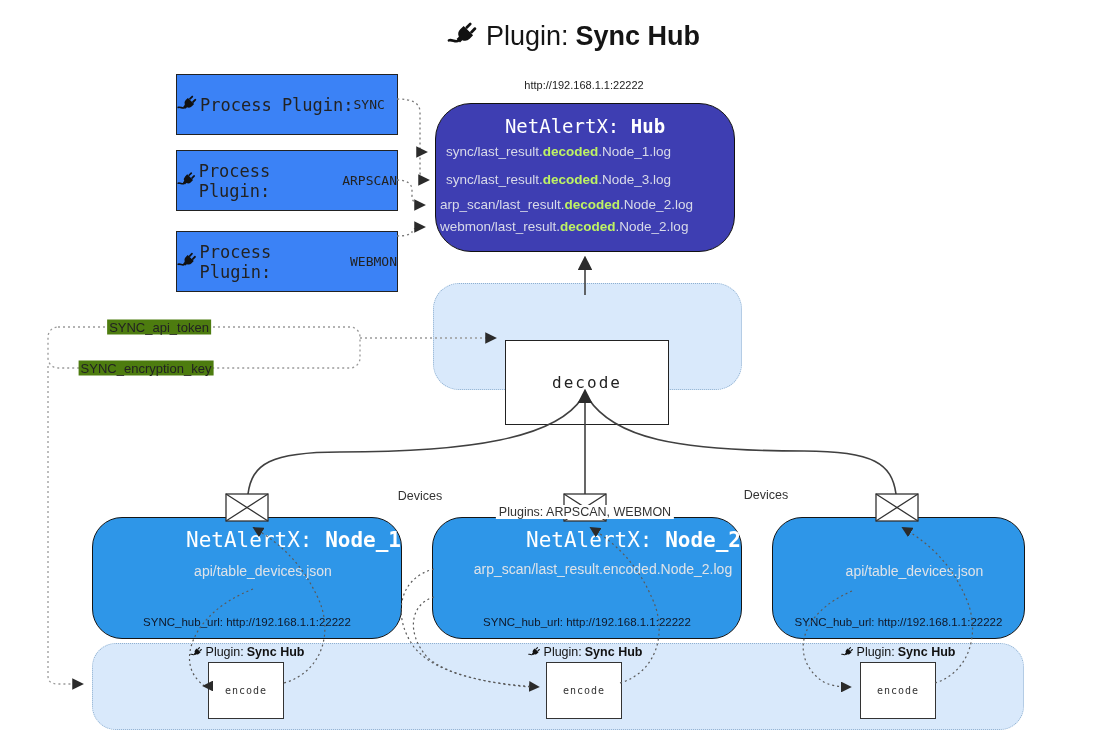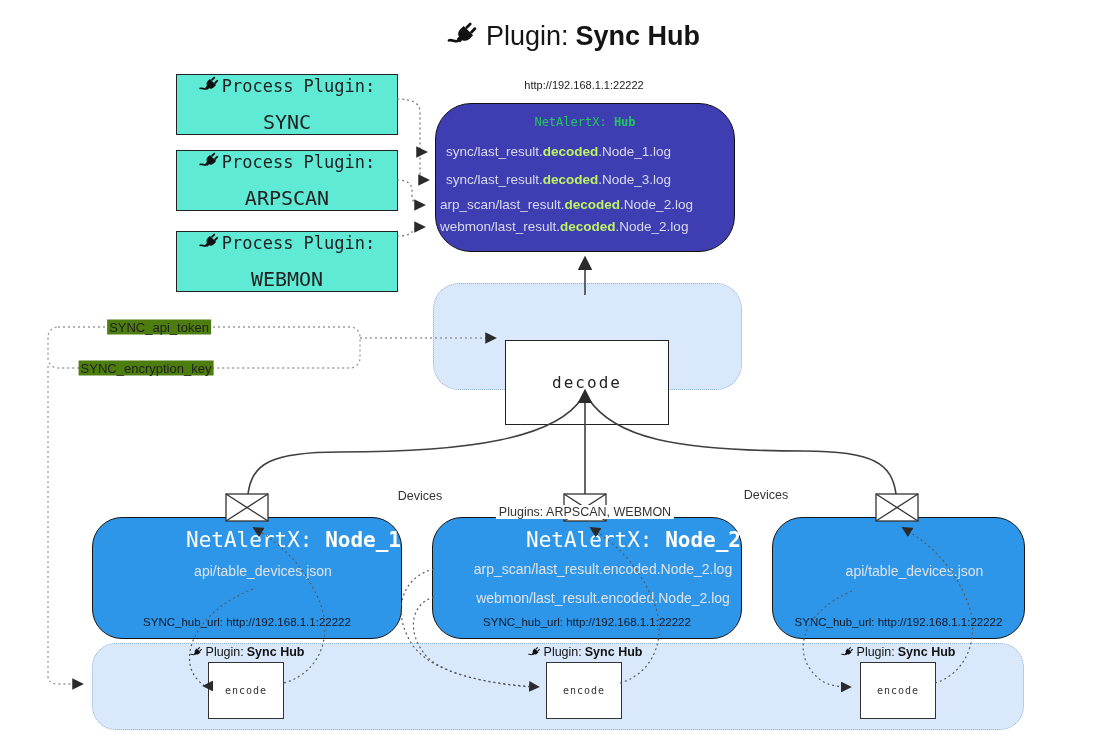--- a/index.html
+++ b/index.html
@@ -8,32 +8,32 @@
   .abs{position:absolute;}
   .mono{font-family:"DejaVu Sans Mono",monospace;}
 
   
   .page-title{left:447px;top:20px;display:flex;align-items:center;gap:7px;
               font-size:27px;color:#151515;z-index:2;}
   .page-title b{font-weight:700;}
   .plug-big{width:32px;height:32px;color:#111;}
 
   
-  .proc-box{left:176px;width:220px;height:59px;background:#5eead4;border:1.6px solid #222;
-            z-index:2;display:flex;flex-direction:column;align-items:center;justify-content:space-between;}
+  .proc-box{left:176px;width:220px;height:59px;background:#3b82f6;border:1.6px solid #222;
+            z-index:2;display:flex;align-items:center;justify-content:flex-start;}
   .proc-row{display:flex;align-items:center;gap:2px;font-size:17px;color:#222;}
   .plug-med{width:21px;height:21px;color:#111;}
-  .proc-name{font-size:20px;color:#222;}
+  .proc-name{font-size:13px;color:#222;}
 
   
   .hub-url{left:435px;top:79px;width:298px;text-align:center;font-size:11px;color:#222;z-index:2;}
   .hub-box{left:435px;top:103px;width:298px;height:147px;background:#3e3eb2;
            border:1.6px solid #111;border-radius:36px;z-index:2;}
   .hub-title{position:absolute;left:0;top:11px;width:100%;text-align:center;
-             font-size:12px;color:#22c55e;}
+             font-size:19px;color:#ffffff;}
   .hub-title b{font-weight:700;}
   .hub-line{position:absolute;font-size:13.5px;color:#d8dae9;white-space:nowrap;}
   .hub-line b{color:#bef264;font-weight:700;}
 
   
   .edge-label{transform:translate(-50%,-50%);background:#fff;padding:0 3px;font-size:12.5px;
               color:#333;white-space:nowrap;z-index:6;margin-top:44px;}
   .key-label{transform:translate(-50%,-50%);background:#4d7c0f;padding:0 2px;font-size:13px;
              color:#222;white-space:nowrap;z-index:6;}
 
@@ -179,21 +179,20 @@
     </div>
     <div class="node-line" style="top:45px;">api/table_devices.json</div>
     <div class="node-url">SYNC_hub_url: http://192.168.1.1:22222</div>
   </div>
 
   <div class="abs node-box" style="left:432px;width:308px;">
     <div class="node-title mono">
       <span>NetAlertX:</span> <b>Node_2</b>
     </div>
     <div class="node-line" style="top:43px;">arp_scan/last_result.encoded.Node_2.log</div>
-    <div class="node-line" style="top:72px;">webmon/last_result.encoded.Node_2.log</div>
     <div class="node-url">SYNC_hub_url: http://192.168.1.1:22222</div>
   </div>
 
   <div class="abs node-box" style="left:772px;width:251px;">
     <div class="node-line" style="top:45px;">api/table_devices.json</div>
     <div class="node-url">SYNC_hub_url: http://192.168.1.1:22222</div>
   </div>
 
   <svg id="overlay" width="1117" height="754" viewBox="0 0 1117 754">
     <defs>

